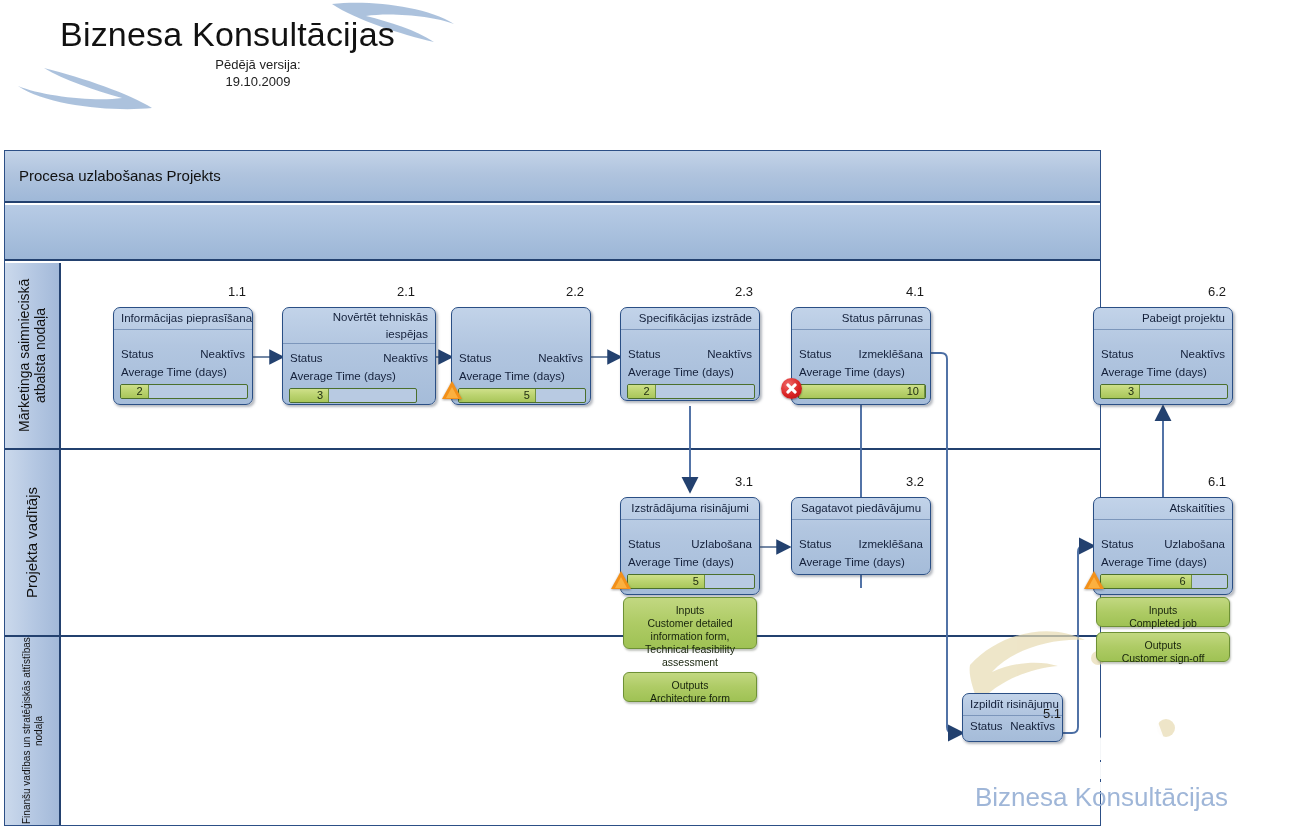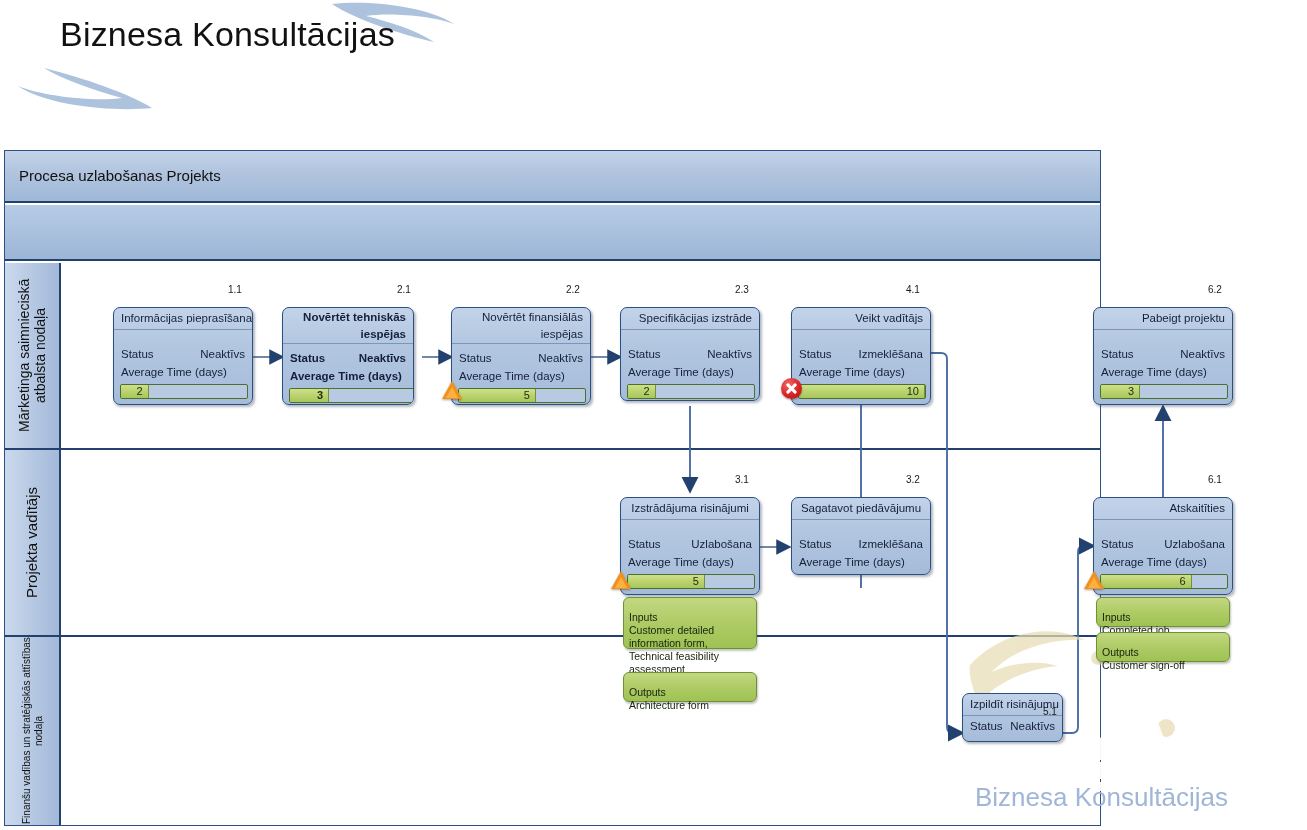--- a/index.html
+++ b/index.html
@@ -117,28 +117,28 @@
     box-shadow:0 1px 2px rgba(0,0,0,.4);
   }
   .err-icon:before,.err-icon:after{
     content:"";position:absolute;left:4px;top:9.2px;width:13px;height:3px;
     background:#fff;border-radius:1px;
   }
   .err-icon:before{transform:rotate(45deg);}
   .err-icon:after{transform:rotate(-45deg);}
 
   
-  .step-num{font-size:10px;color:#1a1a1a;}
+  .step-num{font-size:13px;color:#1a1a1a;}
 
   
   .note{
     box-sizing:border-box;border:1px solid #6e9135;border-radius:6px;
     background:linear-gradient(to bottom,#c2d881 0%,#aecb65 50%,#9fc254 100%);
     box-shadow:1px 1.5px 2px rgba(60,70,50,.3);
-    padding:13px 5px;font-size:10.5px;color:#17230c;line-height:13px;
+    padding:6px 5px;font-size:10.5px;color:#17230c;line-height:13px;text-align:center;
   }
 
   
   #connectors{left:0;top:0;width:1307px;height:830px;pointer-events:none;}
 
   
   #watermark{left:930px;top:610px;width:360px;height:215px;pointer-events:none;}
   #wm-text{
     left:975px;top:782px;font-size:26px;color:#9fb6d8;white-space:nowrap;
   }
@@ -147,20 +147,24 @@
 <body>
 
 <div class="abs" id="brand-header">
   <svg class="abs swoosh" style="left:330px;top:0;width:130px;height:52px;" viewBox="0 0 130 52">
     <path d="M2 4 C40 0 95 6 124 24 C104 16 60 12 36 16 C60 22 86 30 104 42 C70 34 26 20 2 4 Z" fill="#a8bfdb" opacity="0.95"></path>
   </svg>
   <svg class="abs swoosh" style="left:14px;top:62px;width:140px;height:52px;" viewBox="0 0 140 52">
     <path d="M138 46 C100 50 34 44 4 24 C28 34 80 40 108 36 C80 28 50 18 30 6 C70 16 116 32 138 46 Z" fill="#a8bfdb" opacity="0.95"></path>
   </svg>
   <div class="abs" id="brand-title">Biznesa Konsultācijas</div>
+  <div class="abs" id="brand-sub">
+    <div>Pēdējā versija:</div>
+    <div>19.10.2009</div>
+  </div>
 </div>
 
 <div class="abs" id="pool">
 
   <div class="abs" id="pool-title-band">
     <div class="abs" id="pool-title">Procesa uzlabošanas Projekts</div>
   </div>
   <div class="abs" id="pool-sub-band"></div>
 
   <div class="abs lane" id="lane-1">
@@ -226,34 +230,33 @@
       <div class="row-status" style="top: 40px;">
         <span>Status</span>
         <span>Neaktīvs</span>
       </div>
       <div class="row-avg" style="top: 58px;">Average Time (days)</div>
       <div class="bar-wrap" style="top: 76px; width: 128px;">
         <div class="bar-fill" style="width: 22%;">2</div>
       </div>
     </div>
     <div class="abs step-num" style="left: 228px; top: 284px;">1.1</div>
-    <div class="abs task" style="left: 282px; top: 307px; width: 132px; height: 98px; font-weight: bold;">
+    <div class="abs task" style="left: 282px; top: 307px; width: 154px; height: 98px;">
       <div class="task-title two-line">Novērtēt tehniskās iespējas</div>
       <div class="row-status" style="top: 44px;">
         <span>Status</span>
         <span>Neaktīvs</span>
       </div>
       <div class="row-avg" style="top: 62px;">Average Time (days)</div>
       <div class="bar-wrap" style="top: 80px; width: 128px;">
         <div class="bar-fill" style="width: 31%;">3</div>
       </div>
     </div>
     <div class="abs step-num" style="left: 397px; top: 284px;">2.1</div>
     <div class="abs task" style="left: 451px; top: 307px; width: 140px; height: 98px;">
-      <div class="task-title two-line">Novērtēt finansiālās iespējas</div>
       <div class="row-status" style="top: 44px;">
         <span>Status</span>
         <span>Neaktīvs</span>
       </div>
       <div class="row-avg" style="top: 62px;">Average Time (days)</div>
       <div class="bar-wrap" style="top: 80px; width: 128px;">
         <div class="bar-fill" style="width: 61%;">5</div>
       </div>
     </div>
     <div class="abs warn-icon" style="left: 442px; top: 381px;"></div>
@@ -264,21 +267,21 @@
         <span>Status</span>
         <span>Neaktīvs</span>
       </div>
       <div class="row-avg" style="top: 58px;">Average Time (days)</div>
       <div class="bar-wrap" style="top: 76px; width: 128px;">
         <div class="bar-fill" style="width: 22%;">2</div>
       </div>
     </div>
     <div class="abs step-num" style="left: 735px; top: 284px;">2.3</div>
     <div class="abs task" style="left: 791px; top: 307px; width: 140px; height: 98px;">
-      <div class="task-title">Veikt vadītājs</div>
+      <div class="task-title">Status pārrunas</div>
       <div class="row-status" style="top: 40px;">
         <span>Status</span>
         <span>Izmeklēšana</span>
       </div>
       <div class="row-avg" style="top: 58px;">Average Time (days)</div>
       <div class="bar-wrap" style="top: 76px; width: 128px;">
         <div class="bar-fill" style="width: 100%;">10</div>
       </div>
     </div>
     <div class="abs err-icon" style="left: 781px; top: 378px;"></div>

